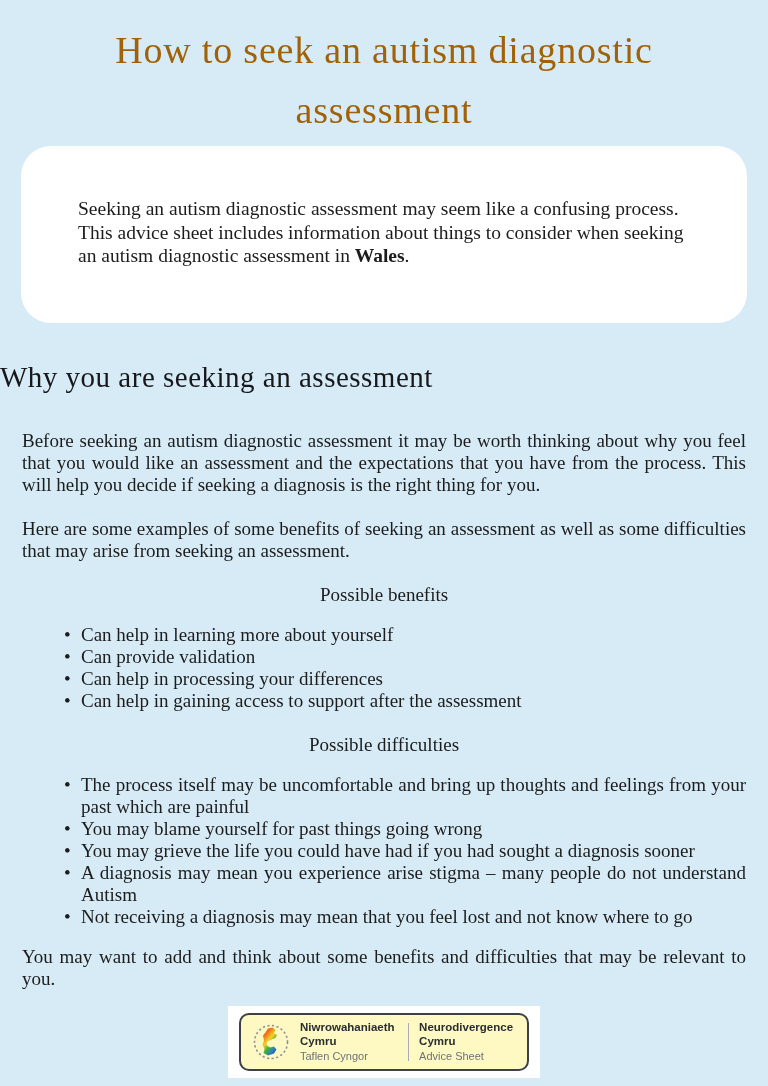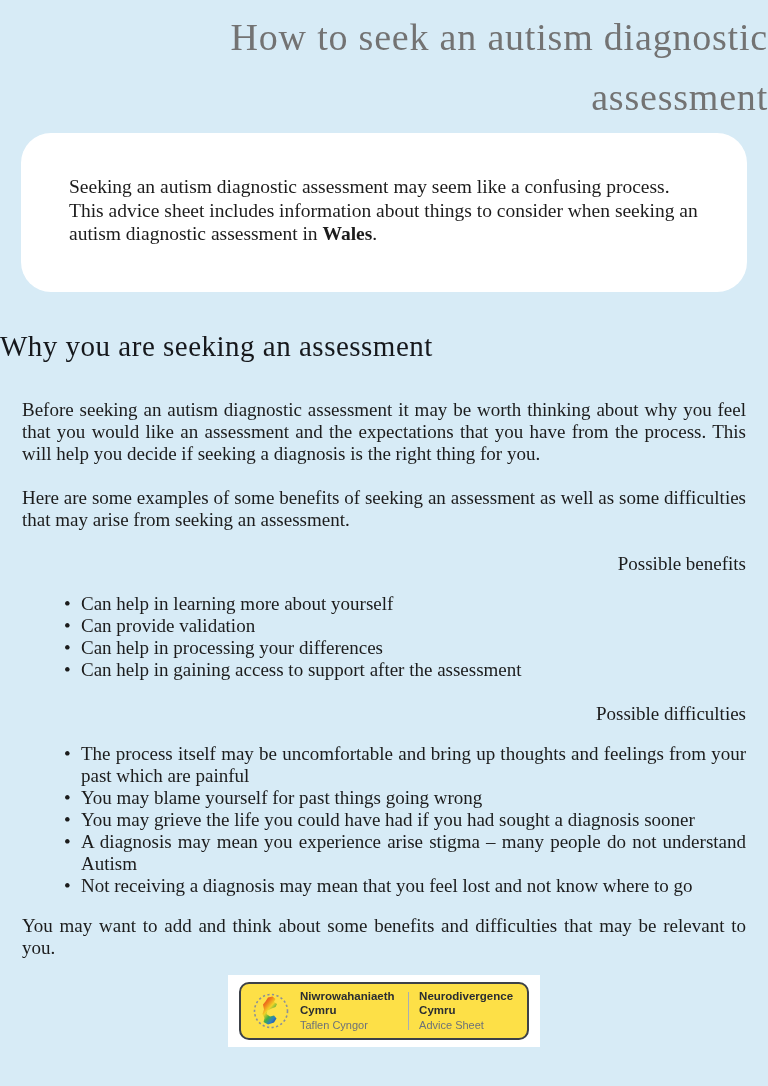--- a/index.html
+++ b/index.html
@@ -6,35 +6,35 @@
   body {
     width:768px; height:1086px;
     background:#d7ebf6;
     font-family:"Liberation Serif","DejaVu Serif",serif;
     color:#1c1c1c;
     overflow:hidden;
   }
   .page { position:relative; width:768px; height:1086px; }
 
   .title {
-    margin:0; padding-top:7px;
+    margin:0; padding-top:20px;
     font-size:38px; font-weight:400;
-    text-align:right; line-height:60px;
-    letter-spacing:0.8px; color:#737373;
+    text-align:center; line-height:60px;
+    letter-spacing:0.8px; color:#a16207;
   }
   .title span { display:block; }
 
   .intro-card {
     background:#ffffff;
     border-radius:30px;
     margin:6px 21px 0 21px;
     padding:34px 40px 38px 40px;
   }
   .intro-card p {
-    margin:8px; font-size:19.5px; line-height:23.5px;
+    margin:17px; font-size:19.5px; line-height:23.5px;
     text-align:left; color:#1c1c1c;
   }
   .intro-card b { font-weight:700; }
 
   .section-heading {
     margin:38px 0 0 0;
     font-size:29px; font-weight:400;
     letter-spacing:0.5px; color:#16181c;
   }
 
@@ -42,21 +42,21 @@
   .body-p {
     margin:0; font-size:19px; line-height:22px;
     text-align:justify;
   }
   .mt-36 { margin-top:36px; }
   .mt-22 { margin-top:22px; }
   .mt-18 { margin-top:18px; }
 
   .list-label {
     margin:22px 0 0 0; font-size:19px; line-height:22px;
-    text-align:right;
+    text-align:center;
   }
 
   ul.doc-list {
     list-style:none;
     margin:18px 0 0 0;
     padding:0 0 0 42px;
   }
   ul.doc-list li {
     position:relative;
     padding-left:17px;
@@ -73,21 +73,21 @@
     margin:16px auto 0 auto;
     width:290px;
     background:#ffffff;
     padding:7px 11px;
     display:flex; justify-content:center;
   }
   .badge {
     flex:1;
     border:2px solid #3c4148;
     border-radius:10px;
-    background:#fde047;
+    background:#fef9c3;
     display:flex; align-items:center;
     padding:5px 10px;
     gap:9px;
   }
   .badge-logo { width:40px; height:40px; flex:0 0 auto; }
   .badge-col { font-family:"Liberation Sans","DejaVu Sans",sans-serif; }
   .badge-org { font-size:11.5px; font-weight:700; color:#2a2d31; line-height:1.25; }
   .badge-sub { font-size:11px; color:#6d7278; line-height:1.25; margin-top:2px; }
   .badge-divider { width:1px; align-self:stretch; background:#a9adb3; margin:3px 1px; }
 </style>

